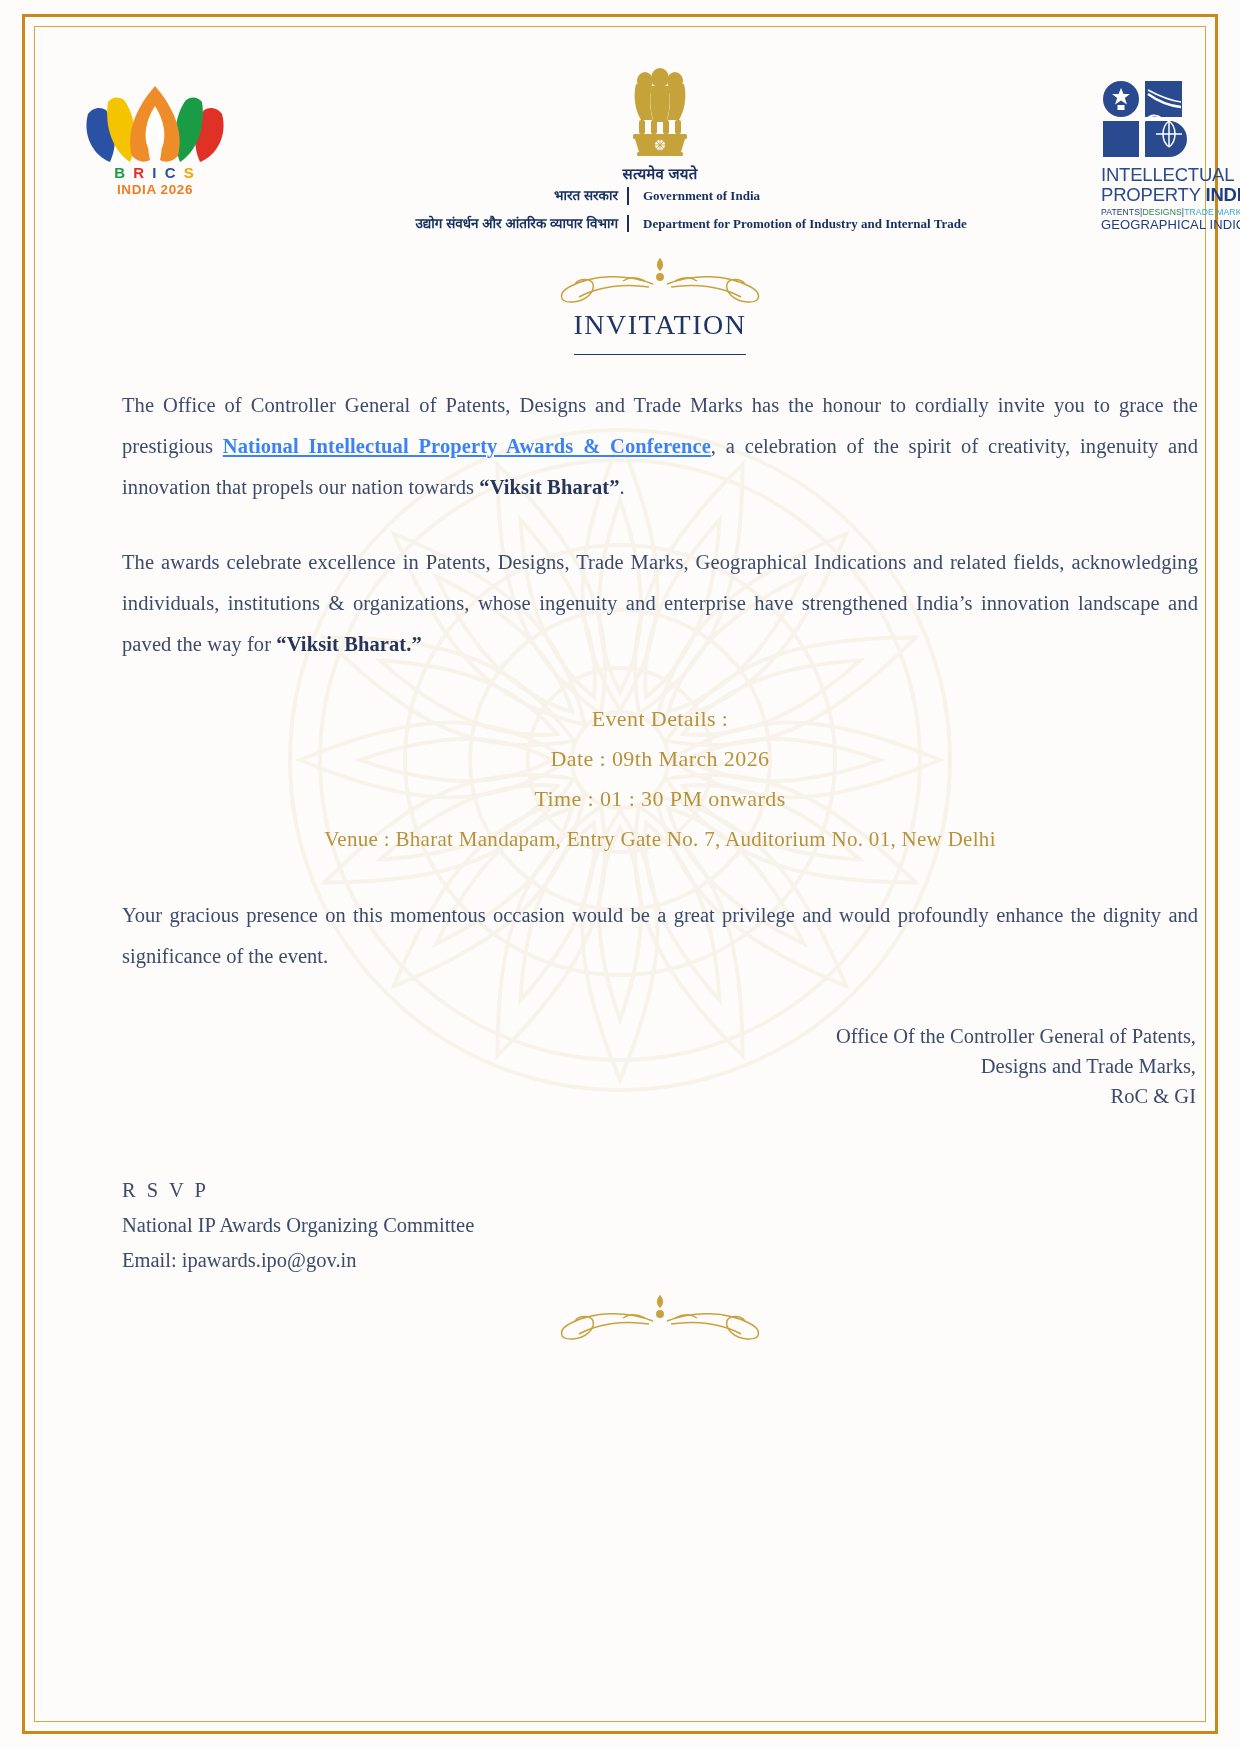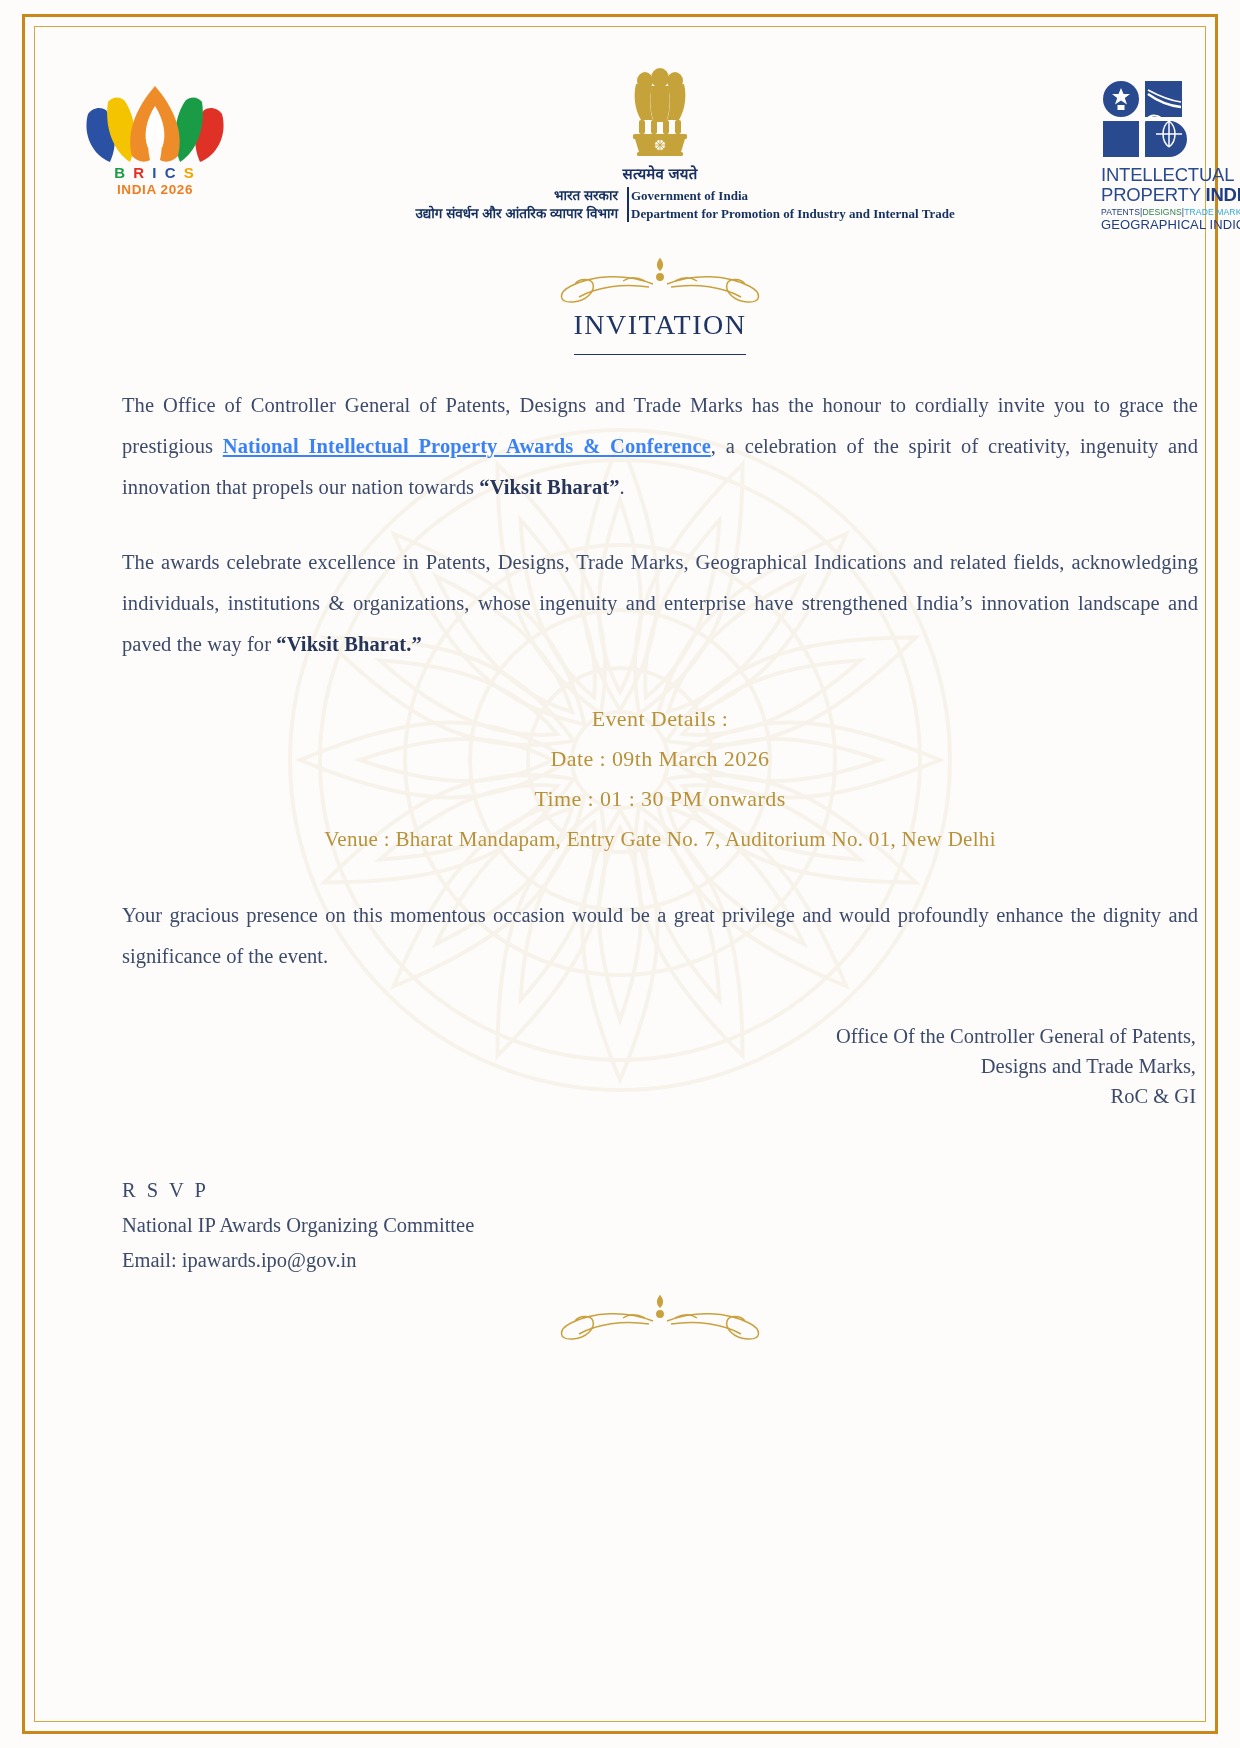--- a/index.html
+++ b/index.html
@@ -67,34 +67,34 @@
     text-align:center;width:700px;
   }
   .emblem-svg{display:block;margin:0 auto;}
   .satyamev{
     font-family:"Liberation Sans",sans-serif;
     font-weight:bold;font-size:15px;color:#1a2f63;
     margin-top:1px;letter-spacing:0.2px;
   }
   .gov-lines{
     margin-top:4px;
-    display:flex;flex-direction:column;align-items:center;
+    display:flex;flex-direction:column;align-items:center;gap:10px;
   }
   .gov-row{
     display:flex;align-items:flex-start;justify-content:center;
     width:100%;
   }
   .gov-hi{
     flex:0 0 308px;text-align:right;padding-right:9px;
     font-family:"Liberation Sans",sans-serif;font-weight:bold;
     font-size:13.5px;line-height:17.5px;color:#15305f;
     white-space:nowrap;
   }
   .gov-en{
-    flex:1;text-align:left;padding-left:2px;
+    flex:1;text-align:left;padding-left:14px;
     border-left:2px solid #15305f;
     font-family:"Liberation Serif",serif;font-weight:bold;
     font-size:13px;line-height:17.5px;color:#15305f;
     white-space:nowrap;
   }
 
   .ip-logo{position:absolute;right:14px;top:48px;width:165px;text-align:left;}
   .ip-grid{width:92px;}
   .ip-name1{
     font-family:"Liberation Sans",sans-serif;font-size:18.5px;

